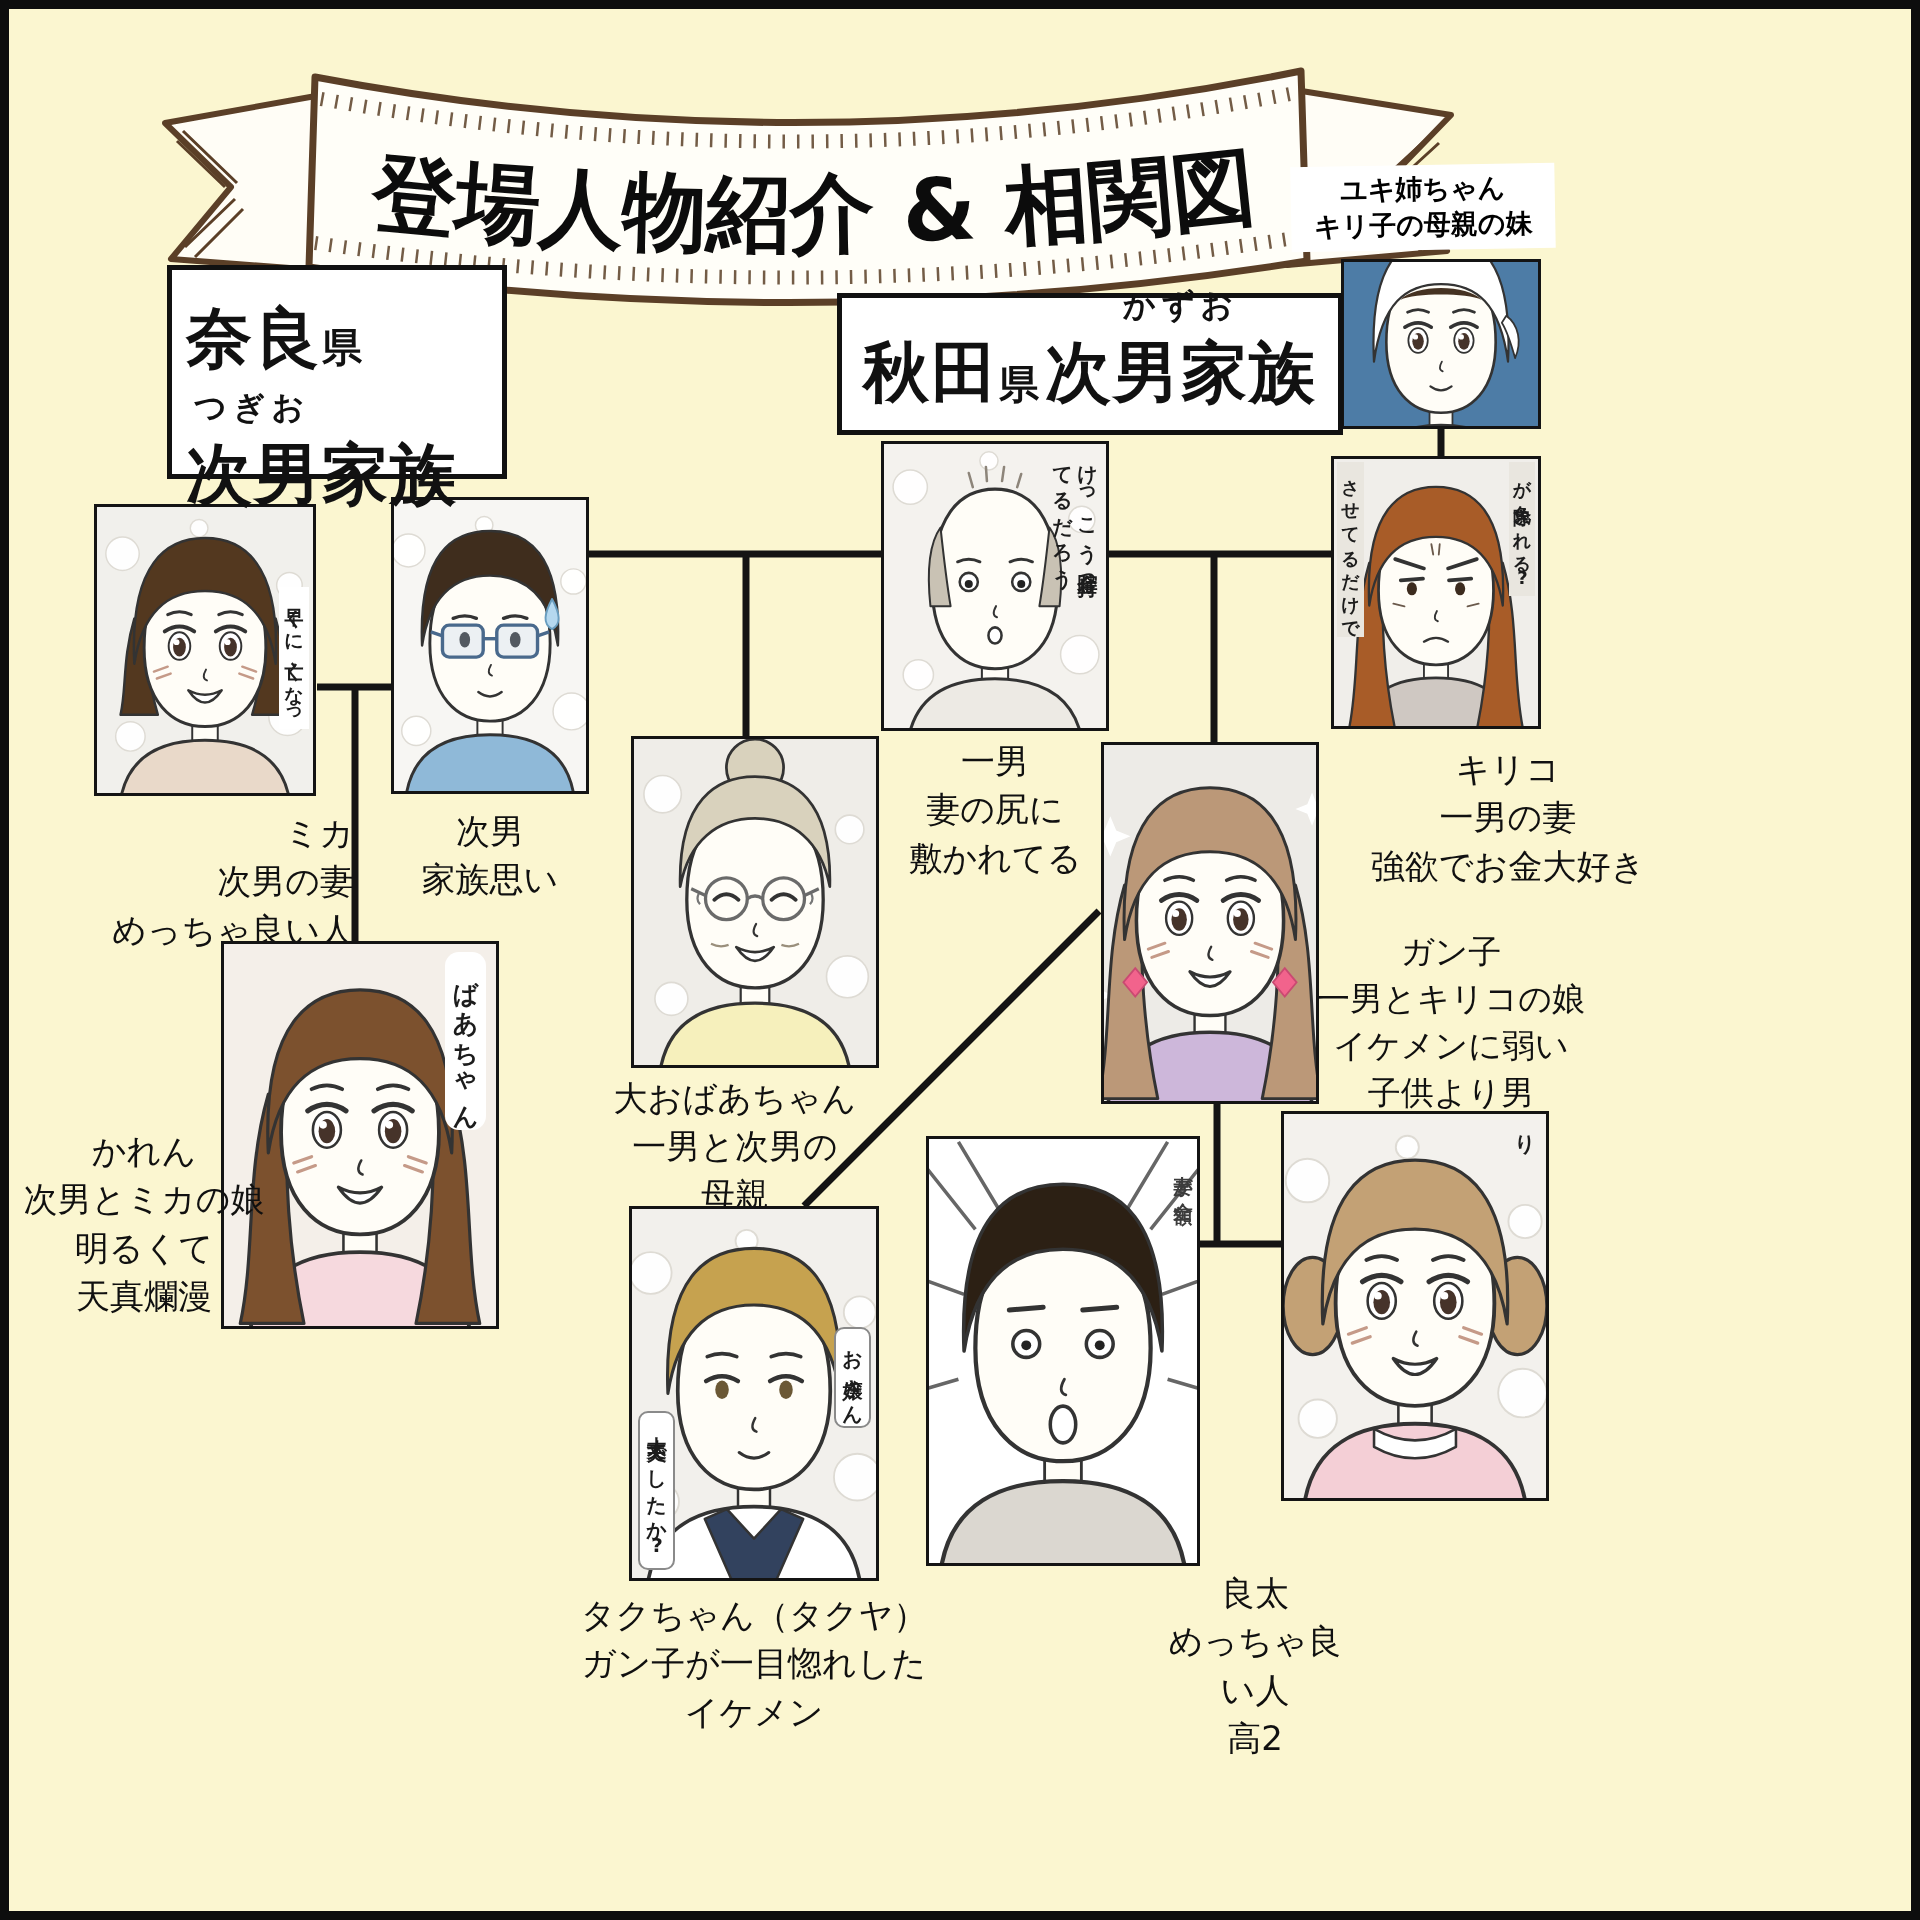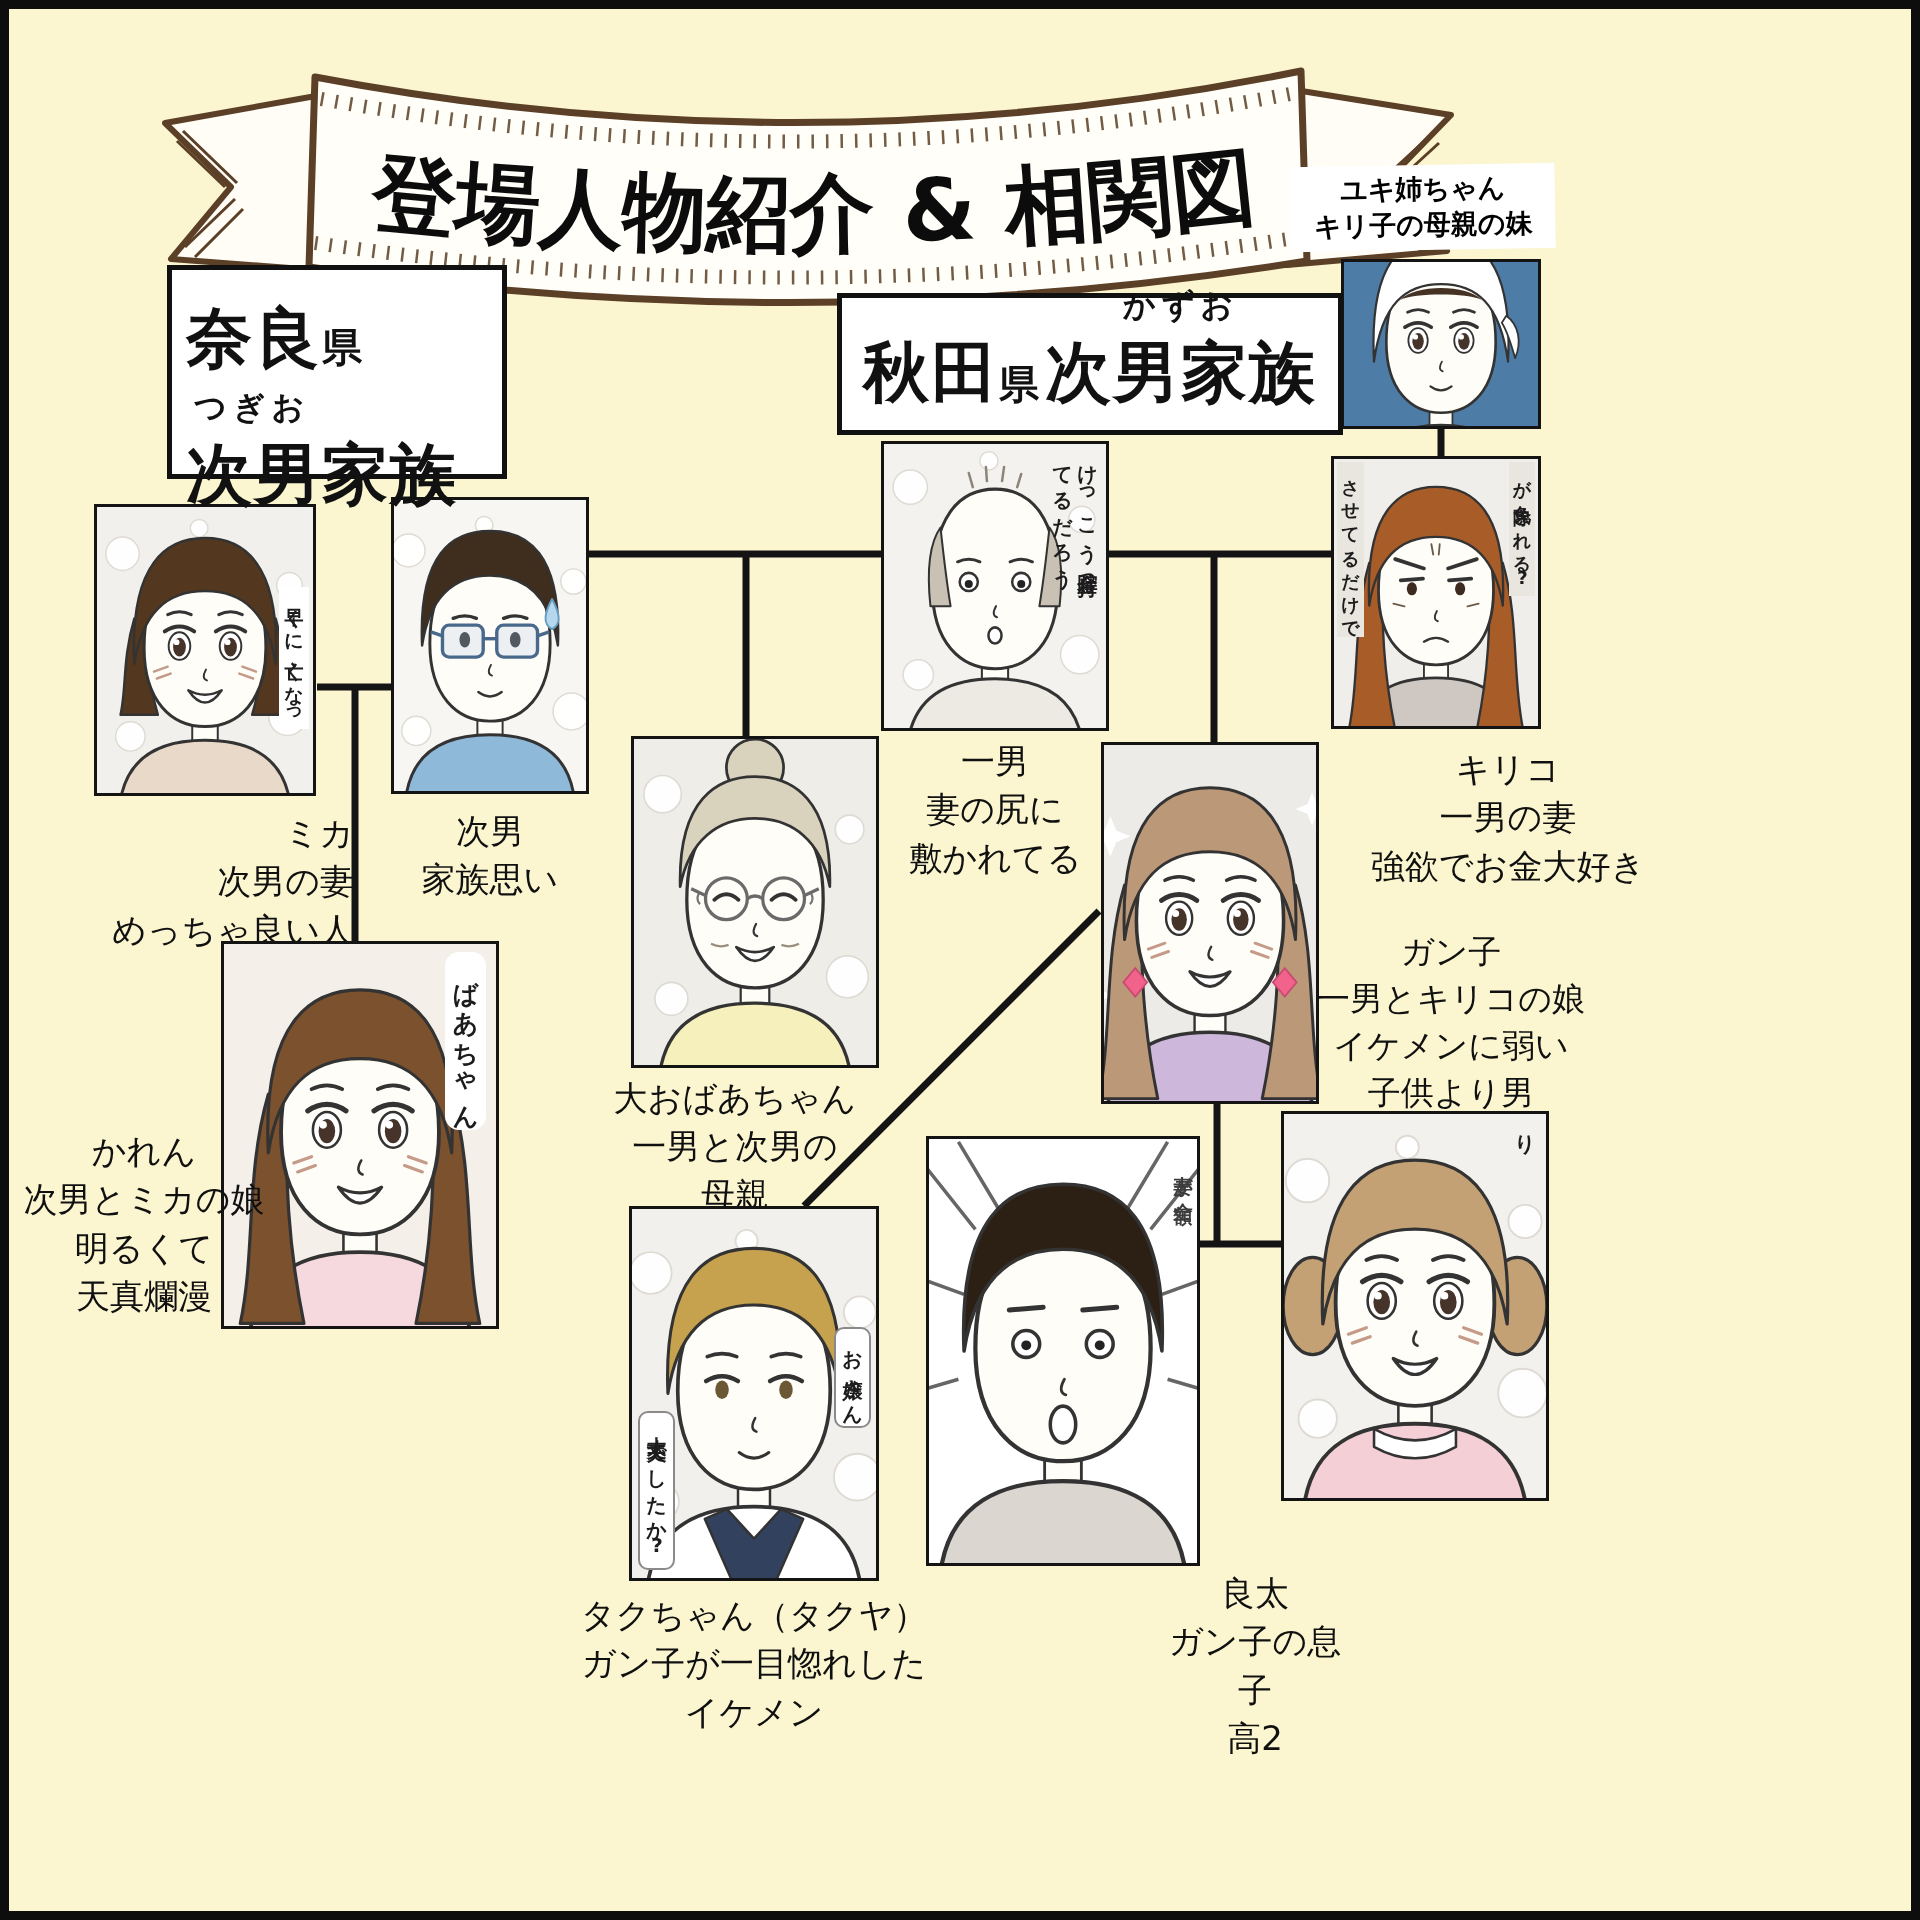--- a/index.html
+++ b/index.html
@@ -380,21 +380,21 @@
         <path d="M 72 121 L 96 119" fill="none" stroke="#333" stroke-width="3.5" stroke-linecap="round"></path>
         <circle cx="136" cy="145" r="9.5" fill="#fff" stroke="#333" stroke-width="2.5"></circle>
         <circle cx="136" cy="146" r="3.5" fill="#222"></circle>
         <path d="M 124 121 L 148 119" fill="none" stroke="#333" stroke-width="3.5" stroke-linecap="round"></path>
         <path d="M 111 170 Q 106 179 112 181" fill="none" stroke="#333" stroke-width="2" stroke-linecap="round"></path>
         <ellipse cx="110" cy="202" rx="9" ry="13" fill="#fff" stroke="#333" stroke-width="2.5"></ellipse>
       </svg>
     <span class="bubble" id="b-ryota">妻が全額</span>
   </figure>
   <div class="caption" id="c-ryota">良太
-ガン子の息子
+めっちゃ良い人
 高2</div>
 
   <figure class="portrait" id="p-melon">
     <svg viewBox="0 0 220 300" preserveAspectRatio="xMidYMid slice">
         <rect x="0" y="0" width="220" height="300" fill="#f3f1ed"></rect>
         <g fill="rgba(255,255,255,0.92)" stroke="#dedbd4" stroke-width="1.5">
           <circle cx="26" cy="52" r="17"></circle>
           <circle cx="196" cy="84" r="13"></circle>
           <circle cx="34" cy="238" r="15"></circle>
           <circle cx="194" cy="218" r="19"></circle>

